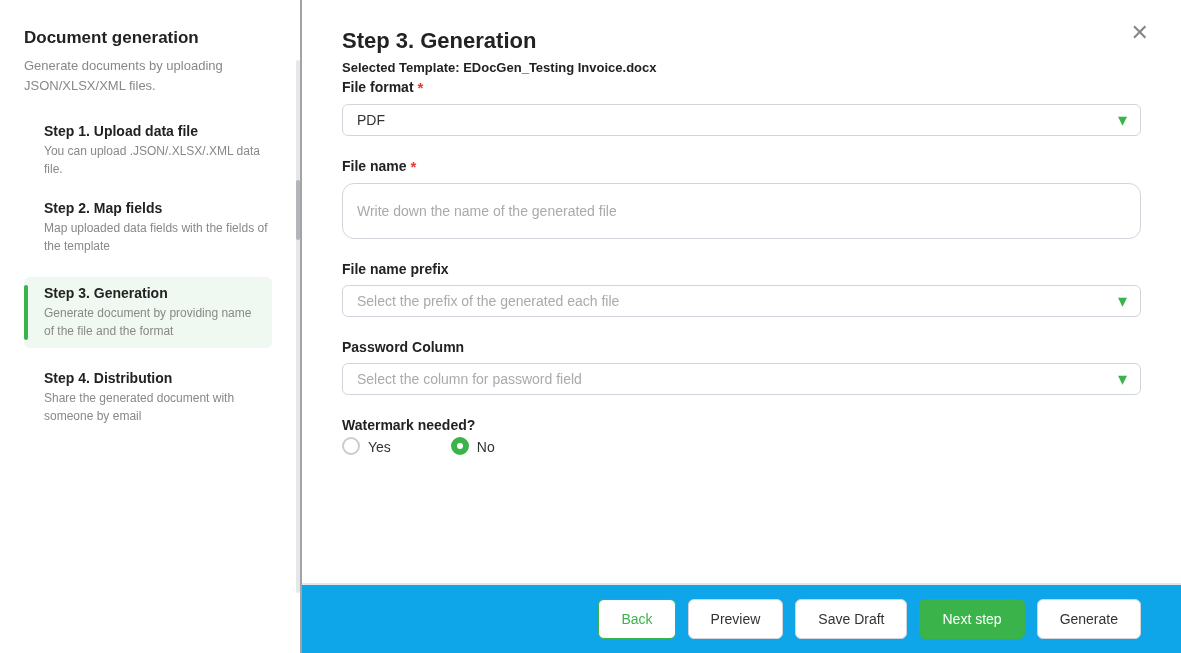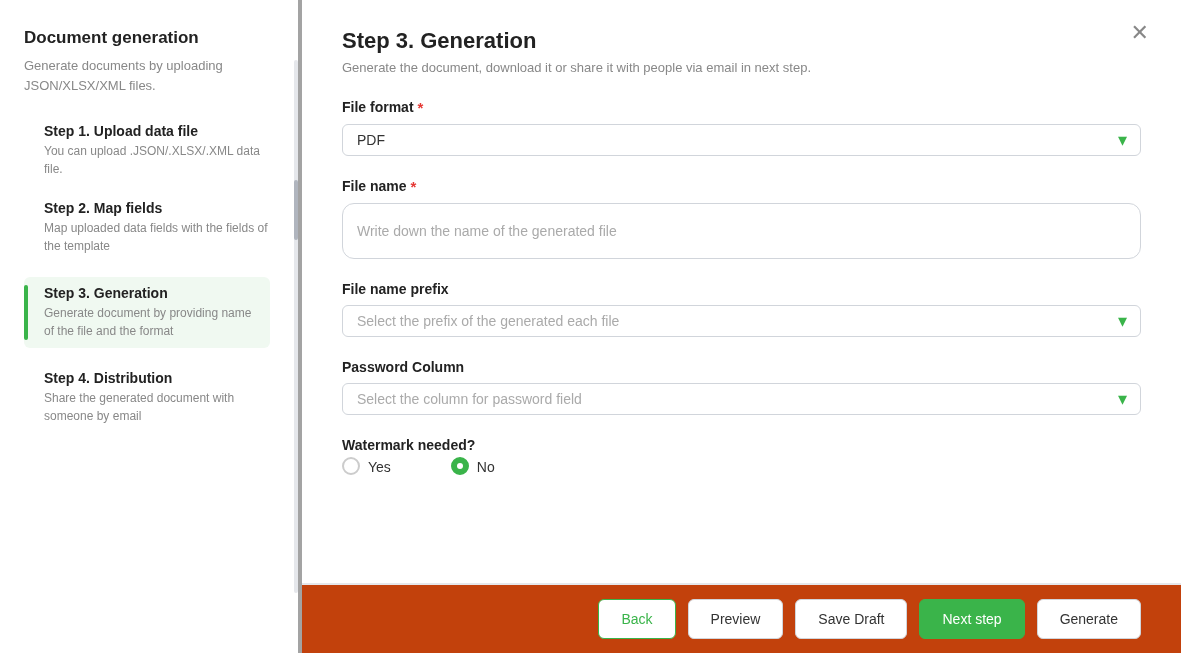--- a/index.html
+++ b/index.html
@@ -3,21 +3,21 @@
   <meta charset="utf-8">
   <style>
     * { box-sizing: border-box; margin: 0; padding: 0; }
     body { font-family: 'Segoe UI', Arial, sans-serif; background: #f5f6fa; display: flex; height: 653px; width: 1181px; overflow: hidden; }
 
     
     .sidebar {
       width: 302px;
       min-width: 302px;
       background: #fff;
-      border-right: 4px solid #a3a3a3;
+      border-right: 2px solid #a3a3a3;
       display: flex;
       flex-direction: column;
       padding: 28px 28px 24px 24px;
       position: relative;
     }
     .sidebar-title {
       font-size: 17px;
       font-weight: 700;
       color: #222;
       margin-bottom: 8px;
@@ -236,21 +236,21 @@
       border-top: 1px solid #e5e7eb;
       margin: 16px 0 0 0;
     }
 
     
     .footer {
       padding: 14px 40px;
       display: flex;
       justify-content: flex-end;
       gap: 12px;
-      background: #c2410c;
+      background: #0ea5e9;
       border-top: 1px solid #e5e7eb;
     }
     .btn {
       height: 40px;
       padding: 0 22px;
       border-radius: 6px;
       font-size: 14px;
       font-weight: 500;
       cursor: pointer;
       border: 1px solid #d1d5db;
@@ -309,21 +309,23 @@
   </div>
 
   <div class="sidebar-scrollbar">
     <div class="sidebar-scrollbar-thumb"></div>
   </div>
 </aside>
 
 <main class="main">
   <div class="main-header">
     <div class="main-title">Step 3. Generation</div>
-    <div class="template-desc">Generate the document, download it or share it with people via email in next step.</div>
+    <div class="selected-template">
+      <span>Selected Template: </span><span>EDocGen_Testing Invoice.docx</span>
+    </div>
   </div>
 
   <button class="close-btn">✕</button>
 
   <div class="form-section">
 
     <div class="form-group">
       <div class="form-label">
         <span>File format</span>
         <span class="required-star">*</span>

